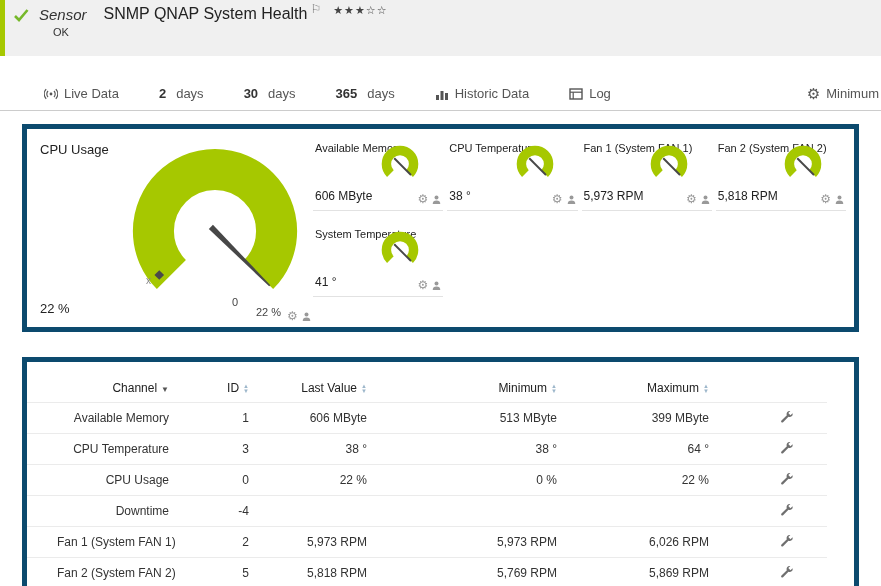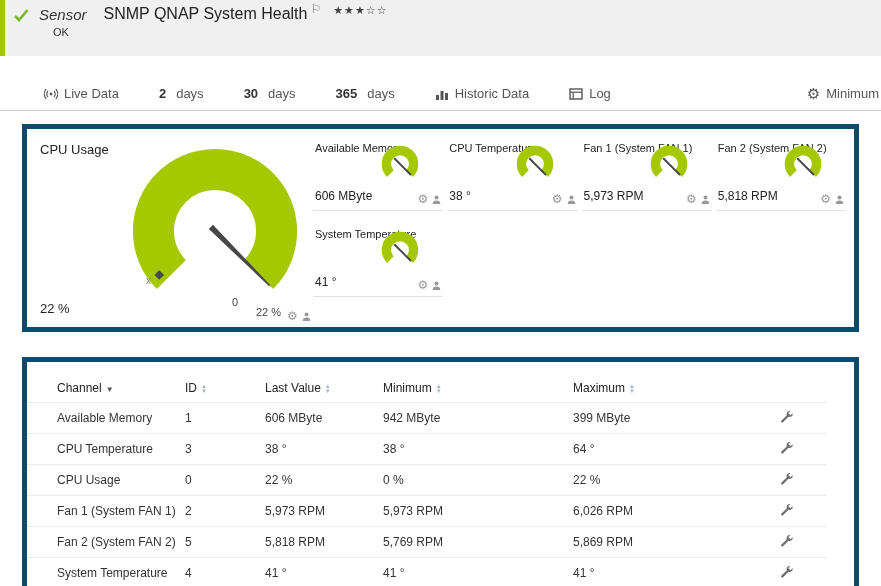--- a/index.html
+++ b/index.html
@@ -88,21 +88,21 @@
   .tile-gauge .arc { fill: none; stroke: #a6c800; stroke-width: 9px; }
   .tile-gauge .needle { stroke: #474747; stroke-width: 1.8px; }
   .tile-value { position: absolute; left: 2px; bottom: 7px; font-size: 12px; color: #222; }
   .icon-pair { display: flex; align-items: center; gap: 4px; color: #999; }
   .tile .icon-pair { position: absolute; right: 2px; bottom: 5px; }
   .gicon { font-size: 12px; line-height: 11px; cursor: pointer; }
   .person { width: 9px; height: 9px; fill: #999; cursor: pointer; }
 
   
   .chan-table { border-collapse: collapse; font-size: 12px; color: #333; width: 800px; table-layout: fixed; }
-  .chan-table th, .chan-table td { padding: 7px 8px; font-weight: normal; text-align: left; white-space: nowrap; overflow: hidden; }
+  .chan-table th, .chan-table td { padding: 7px 8px; font-weight: normal; text-align: right; white-space: nowrap; overflow: hidden; }
   .chan-table thead th { color: #222; }
   .chan-table tbody tr { border-top: 1px solid #ebebeb; }
   .chan-table tbody tr:last-child { border-bottom: 1px solid #ebebeb; }
   .col-channel { width: 150px; }
   .col-id { width: 80px; }
   .col-last { width: 118px; }
   .col-min { width: 190px; }
   .col-max { width: 152px; }
   .col-icon { width: 110px; }
   .c-first { padding-left: 30px !important; }
@@ -318,21 +318,21 @@
             </span>
         </th>
         <th></th>
       </tr>
     </thead>
     <tbody>
       <tr>
         <td class="c-first">Available Memory</td>
         <td>1</td>
         <td class="c-num">606 MByte</td>
-        <td class="c-num">942 MByte</td>
+        <td class="c-num">513 MByte</td>
         <td class="c-num">399 MByte</td>
         <td class="c-icon-cell"><svg class="wrench" viewBox="0 0 14 14">
               <path d="M11.2 1.2 a3.2 3.2 0 0 0 -3.8 4.4 L1.6 11.4 a1.2 1.2 0 0 0 1.7 1.7 L9.1 7.3 a3.2 3.2 0 0 0 4.4 -3.8 L11.3 5.7 L8.9 3.3 z"></path>
             </svg></td>
       </tr>
       <tr>
         <td class="c-first">CPU Temperature</td>
         <td>3</td>
         <td class="c-num">38 °</td>
         <td class="c-num">38 °</td>
@@ -345,20 +345,30 @@
         <td class="c-first">CPU Usage</td>
         <td>0</td>
         <td class="c-num">22 %</td>
         <td class="c-num">0 %</td>
         <td class="c-num">22 %</td>
         <td class="c-icon-cell"><svg class="wrench" viewBox="0 0 14 14">
               <path d="M11.2 1.2 a3.2 3.2 0 0 0 -3.8 4.4 L1.6 11.4 a1.2 1.2 0 0 0 1.7 1.7 L9.1 7.3 a3.2 3.2 0 0 0 4.4 -3.8 L11.3 5.7 L8.9 3.3 z"></path>
             </svg></td>
       </tr>
       <tr>
+        <td class="c-first">Downtime</td>
+        <td>-4</td>
+        <td class="c-num"></td>
+        <td class="c-num"></td>
+        <td class="c-num"></td>
+        <td class="c-icon-cell"><svg class="wrench" viewBox="0 0 14 14">
+              <path d="M11.2 1.2 a3.2 3.2 0 0 0 -3.8 4.4 L1.6 11.4 a1.2 1.2 0 0 0 1.7 1.7 L9.1 7.3 a3.2 3.2 0 0 0 4.4 -3.8 L11.3 5.7 L8.9 3.3 z"></path>
+            </svg></td>
+      </tr>
+      <tr>
         <td class="c-first">Fan 1 (System FAN 1)</td>
         <td>2</td>
         <td class="c-num">5,973 RPM</td>
         <td class="c-num">5,973 RPM</td>
         <td class="c-num">6,026 RPM</td>
         <td class="c-icon-cell"><svg class="wrench" viewBox="0 0 14 14">
               <path d="M11.2 1.2 a3.2 3.2 0 0 0 -3.8 4.4 L1.6 11.4 a1.2 1.2 0 0 0 1.7 1.7 L9.1 7.3 a3.2 3.2 0 0 0 4.4 -3.8 L11.3 5.7 L8.9 3.3 z"></path>
             </svg></td>
       </tr>
       <tr>

